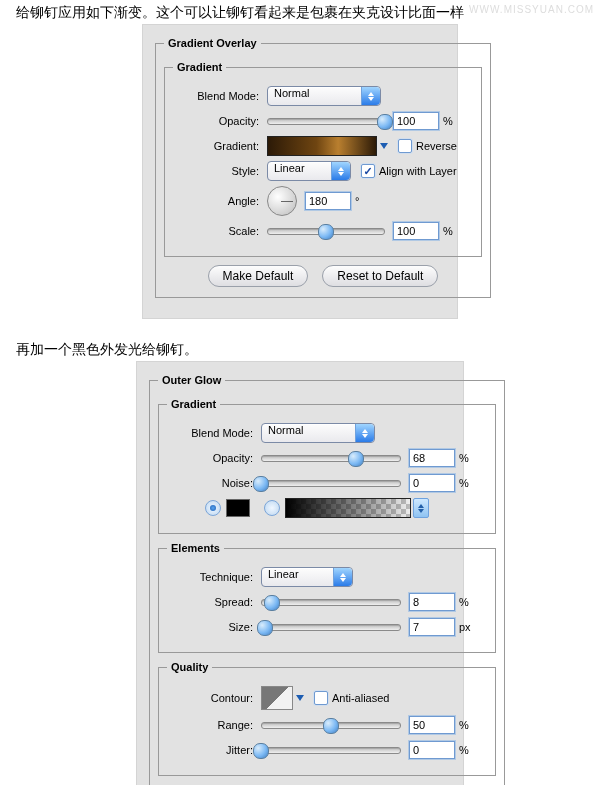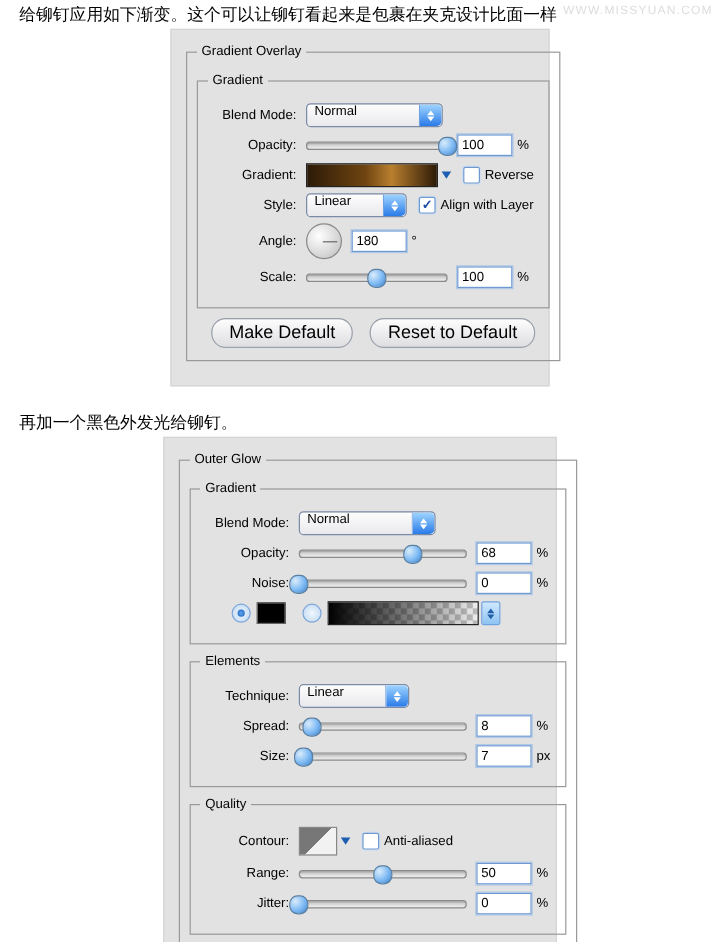--- a/index.html
+++ b/index.html
@@ -1,42 +1,42 @@
 <!DOCTYPE html>
 <html><head>
 <meta charset="utf-8">
 <style>
   body{margin:0;background:#fff;font-family:"Lucida Grande","Segoe UI",Arial,sans-serif;font-size:11px;width:600px}
   .cn{font-size:14px;line-height:24px;padding:0 16px}
   .panel-wrap{display:flex;justify-content:center;margin-bottom:18px}
   .panel{background:#e2e2e2;border:1px solid #d4d4d4;padding:8px 12px 12px}
   fieldset{border:1px solid #999;margin:4px 0 8px;padding:8px 8px 10px}
-  legend{padding:0 4px;font-weight:normal;font-size:11px}
-  .row{display:flex;align-items:center;margin:5px 4px;min-height:20px}
+  legend{padding:0 4px;font-weight:bold;font-size:11px}
+  .row{display:flex;align-items:center;margin:5px 16px;min-height:20px}
   .lbl{width:70px;text-align:right;margin-right:8px}
   .sel{display:inline-flex;align-items:flex-start;background:linear-gradient(#fdfdfd,#e9e9ed);border:1px solid #7b8aa6;border-radius:4px;height:18px;padding:0 0 0 6px;position:relative;box-shadow:0 1px 0 #fff inset}
   .sel .bluebtn{width:18px;height:18px;background:linear-gradient(#a0d5ff,#2a7be8);border-left:1px solid #6fa2de;display:flex;flex-direction:column;align-items:center;justify-content:center;gap:1px;border-radius:0 4px 4px 0}
   .arr-up,.arr-down{width:0;height:0;border-left:3px solid transparent;border-right:3px solid transparent}
   .arr-up{border-bottom:4px solid #fff}
   .arr-down{border-top:4px solid #fff}
   .slider{position:relative;height:14px;display:flex;align-items:center}
   .track{height:5px;border-radius:3px;background:linear-gradient(#bfbfbf,#efefef);border:1px solid #8a8a8a;box-shadow:inset 0 1px 1px rgba(0,0,0,.15)}
   .thumb{position:absolute;top:0;width:14px;height:14px;border-radius:7px;background:radial-gradient(circle at 30% 30%,#d9ecfb,#7cb9f4 55%,#3f7dc0);border:1px solid #5a7fa0;transform:translateX(-50%)}
   input.num{width:38px;height:16px;border:1px solid #6f9ad1;background:#fff;text-align:left;padding:0 3px;font-size:11px;box-shadow:0 0 0 1px rgba(128,176,230,.5)}
   .unit{margin-left:4px}
   .cb{width:12px;height:12px;border:1px solid #6f9ad1;background:#fff;display:inline-flex;align-items:center;justify-content:center;border-radius:2px;margin-right:4px;box-shadow:0 0 0 1px rgba(200,220,245,.6)}
   .cb.chk::after{content:"✓";font-size:11px;color:#1b49a3;font-weight:bold;line-height:1}
   .cb-lbl{display:inline-flex;align-items:center;margin-left:6px}
   .radio{width:14px;height:14px;border:1px solid #7ba5d8;border-radius:50%;background:radial-gradient(#f0f7ff,#bcd6f0);display:inline-flex;align-items:center;justify-content:center;margin-right:5px}
   .radio.on::after{content:"";width:6px;height:6px;border-radius:50%;background:radial-gradient(#5aa5f0,#1d5db2)}
   .swatch{width:22px;height:16px;border:1px solid #666;display:inline-block}
   .gradbar{height:18px;border:1px solid #222;display:inline-block}
   .tinyarr{width:0;height:0;border-left:4px solid transparent;border-right:4px solid transparent;border-top:6px solid #1d5db2;display:inline-block;margin-left:3px;vertical-align:middle}
   .sidearr{display:inline-flex;flex-direction:column;background:linear-gradient(#cee8ff,#8fc3f2);border:1px solid #6fa2de;border-radius:2px;width:14px;height:18px;align-items:center;justify-content:center;gap:1px;margin-left:2px}
-  .pill{display:inline-block;padding:3px 14px;border-radius:12px;background:linear-gradient(#fdfdfd,#dedee2);border:1px solid #9aa0aa;font-size:15px}
+  .pill{display:inline-block;padding:3px 14px;border-radius:12px;background:linear-gradient(#fdfdfd,#dedee2);border:1px solid #9aa0aa;font-size:12px}
   .btnrow{display:flex;justify-content:center;gap:14px;margin-top:4px}
   .dial{width:28px;height:28px;border-radius:50%;background:radial-gradient(circle at 35% 35%,#fff,#d0d0d0 70%,#b4b4b4);border:1px solid #888;position:relative;display:inline-block;margin-right:8px}
   .dial::after{content:"";position:absolute;width:12px;height:1px;background:#666;top:50%;right:3px;transform-origin:right center}
   .checker{background:repeating-conic-gradient(#bbb 0 25%,#eee 0 50%) 0 0/10px 10px}
   .contour{width:30px;height:22px;border:1px solid #888;background:linear-gradient(135deg,#777 0 50%,#f2f2f2 50% 100%)}
   .wm{position:fixed;top:4px;right:6px;color:#ddd;font-size:10px;letter-spacing:1px}
 </style>
 </head>
 <body>
 

